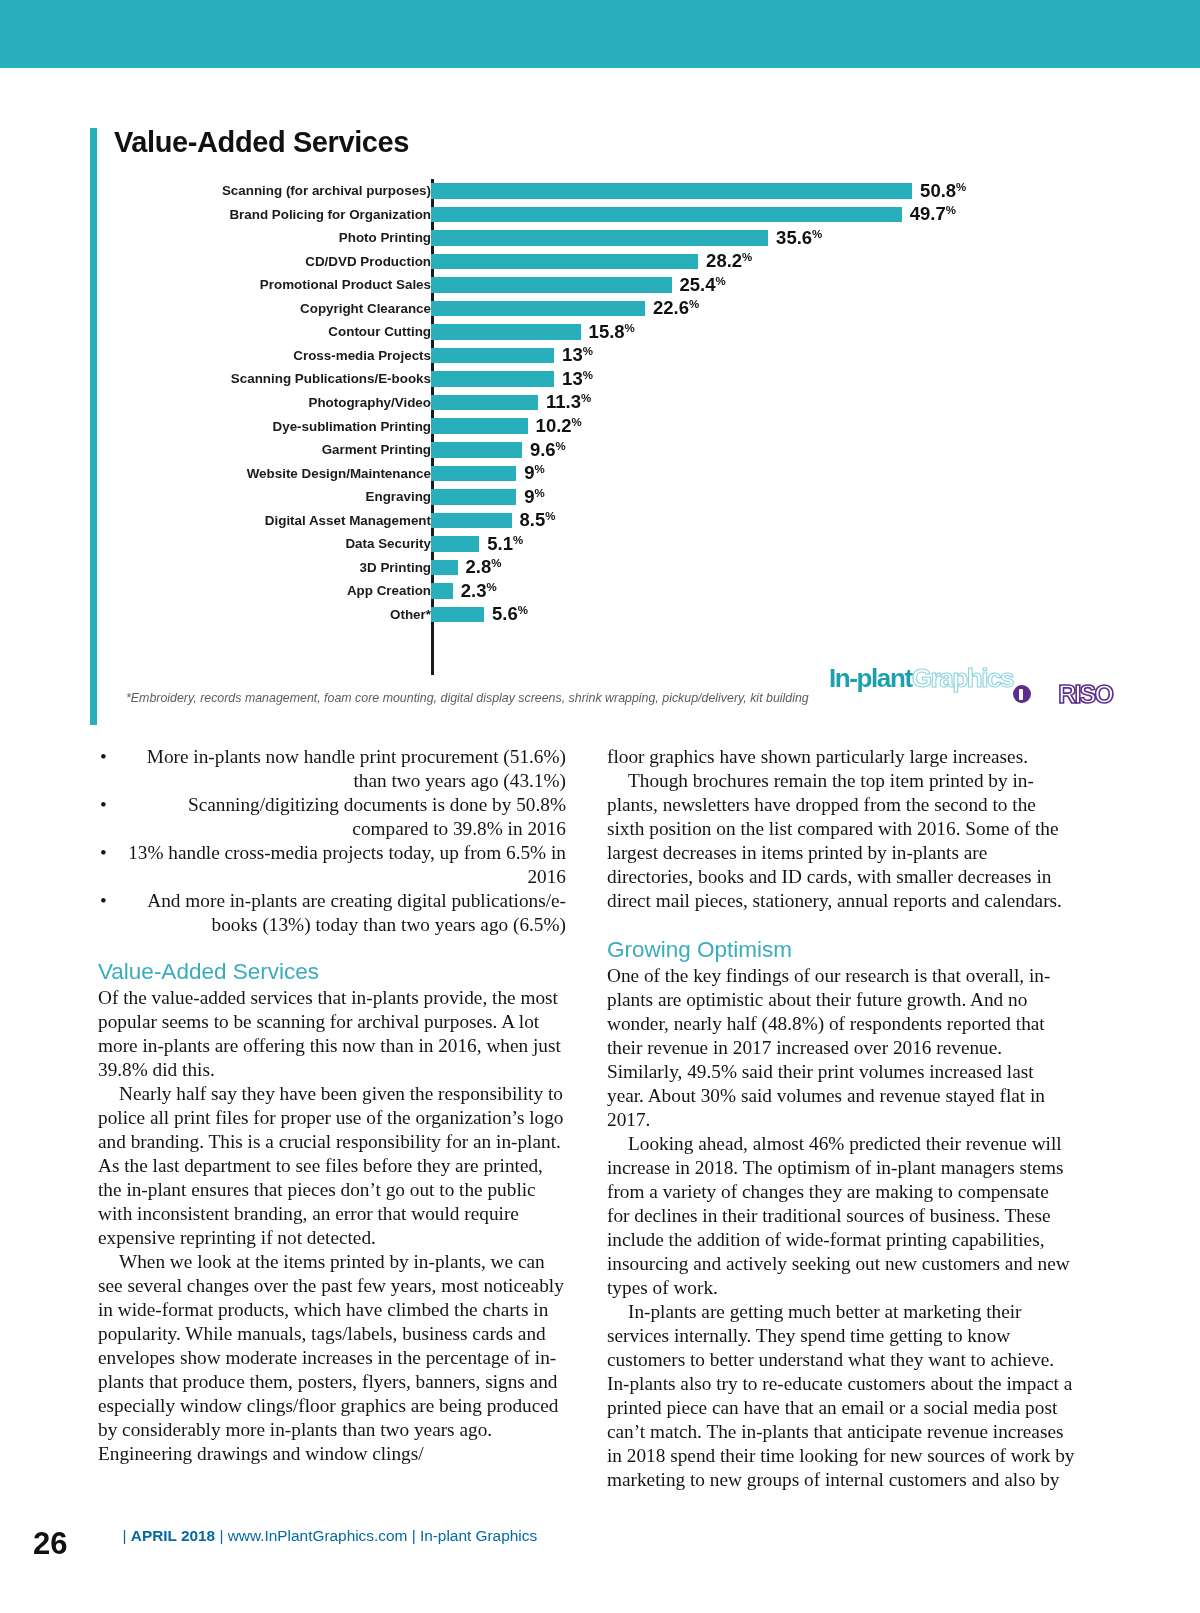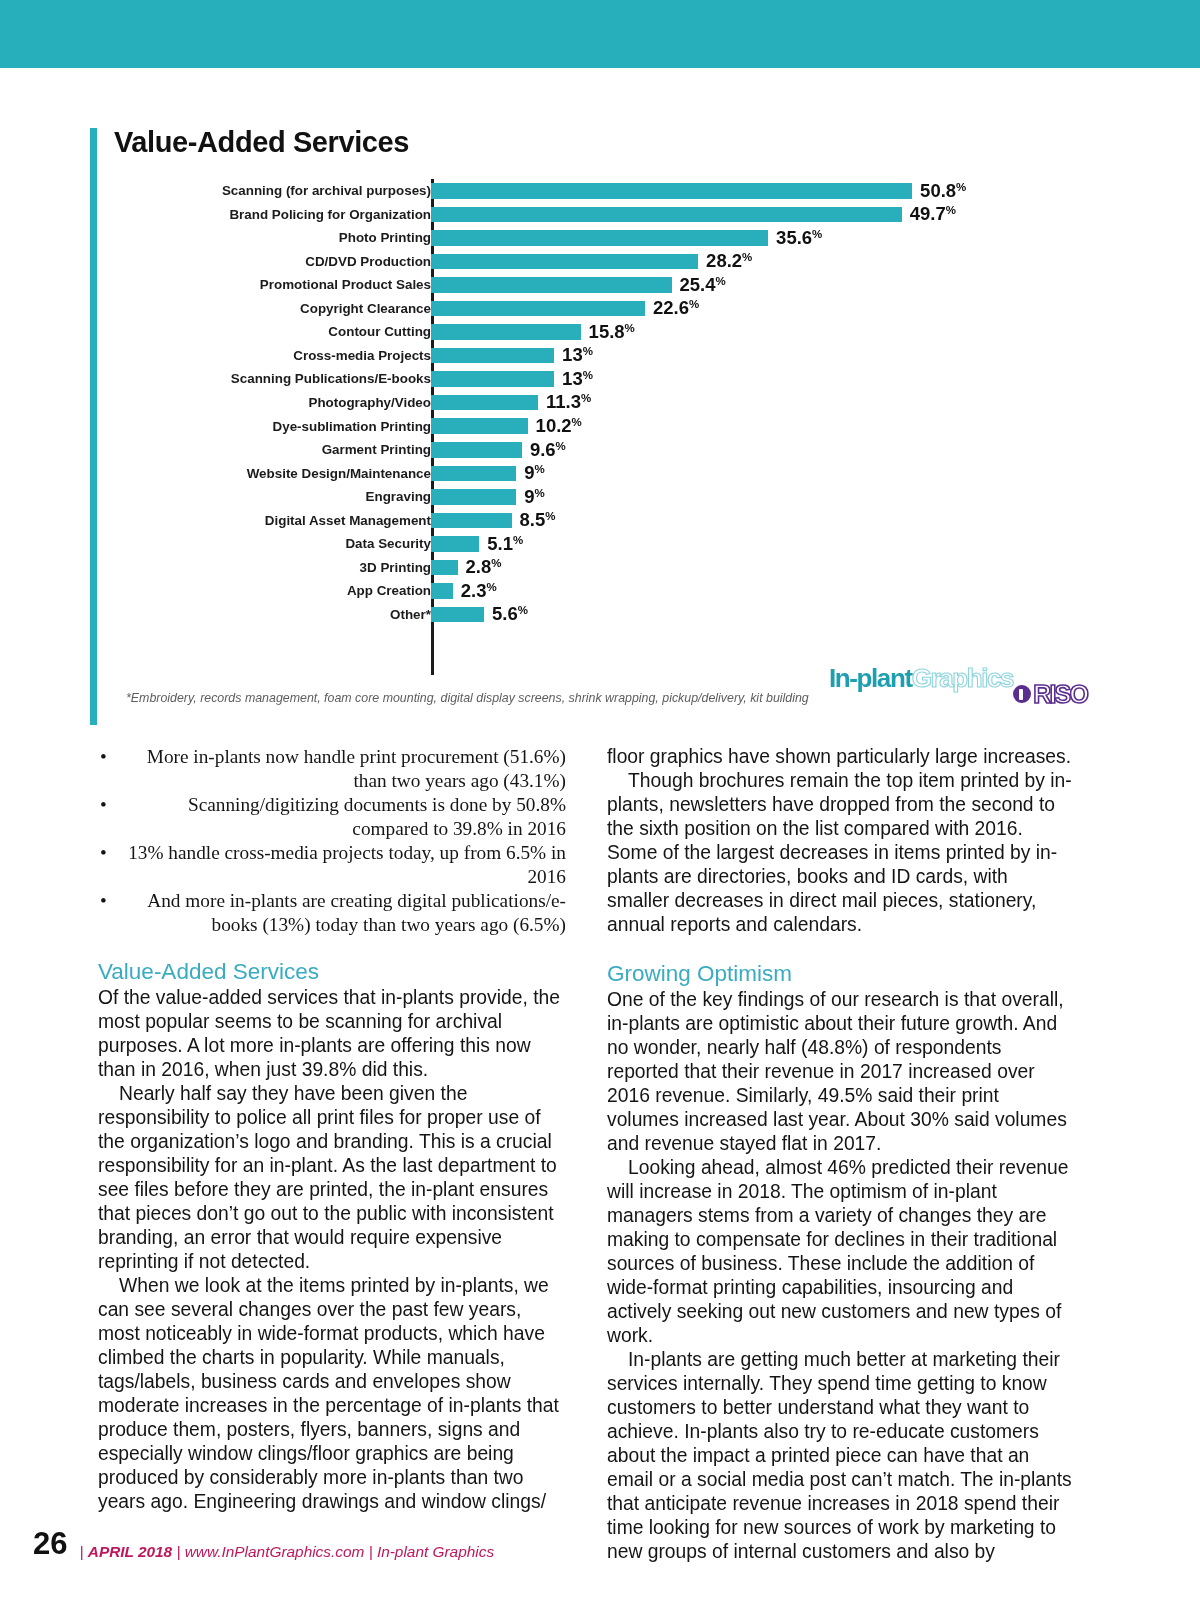--- a/index.html
+++ b/index.html
@@ -135,20 +135,21 @@
   }
   #ipg-logo .ip { color: #1d9fb0; }
   #ipg-logo .gr {
     color: #ffffff;
     -webkit-text-stroke: 1.1px #8dd4dd;
   }
   #riso-logo {
     display: flex;
     align-items: center;
     margin-top: 17px;
+    gap: 25px;
   }
   #riso-mark {
     width: 18px; height: 18px;
     border-radius: 50%;
     background: #5b2d8e;
     position: relative;
     margin-right: 2px;
     flex: none;
   }
   #riso-mark::after {
@@ -173,21 +174,21 @@
   #columns {
     position: absolute;
     left: 98px; top: 745px;
     width: 978px;
     display: flex;
     gap: 41px;
   }
   .col { width: 468px; }
   .col p {
     margin: 0;
-    font-family: Liberation Sans, sans-serif;
+    font-family: Liberation Serif, serif;
     font-size: 19.3px;
     line-height: 1.245;
     color: #151515;
     text-align: left;
   }
   .col p.indent { text-indent: 21px; }
   ul.bullets {
     margin: 0 0 0 0;
     padding: 0;
     list-style: none;
@@ -216,37 +217,37 @@
     margin: 22px 0 1px 0;
     line-height: 1.15;
   }
   h3.subhead.tight { margin-top: 24px; }
 
   
   #footer {
     position: absolute;
     left: 33px; top: 1528px;
     display: flex;
-    align-items: flex-end;
+    align-items: flex-start;
+    gap: 43px;
   }
   #page-num {
     font-family: "Liberation Sans", sans-serif;
     font-weight: bold;
     font-size: 31px;
     color: #111111;
     line-height: 1;
   }
   #footer-text {
     font-family: "Liberation Sans", sans-serif;
     font-size: 15.4px;
-    color: #be185d;
+    color: #0369a1;
     margin-left: 12px;
     line-height: 1;
     white-space: nowrap;
-    font-style: italic;
   }
   #footer-text b { font-weight: bold; }
 </style>
 </head>
 <body>
 
 <div id="top-banner"></div>
 
 <div id="chart-block">
   <div id="chart-rule"></div>

